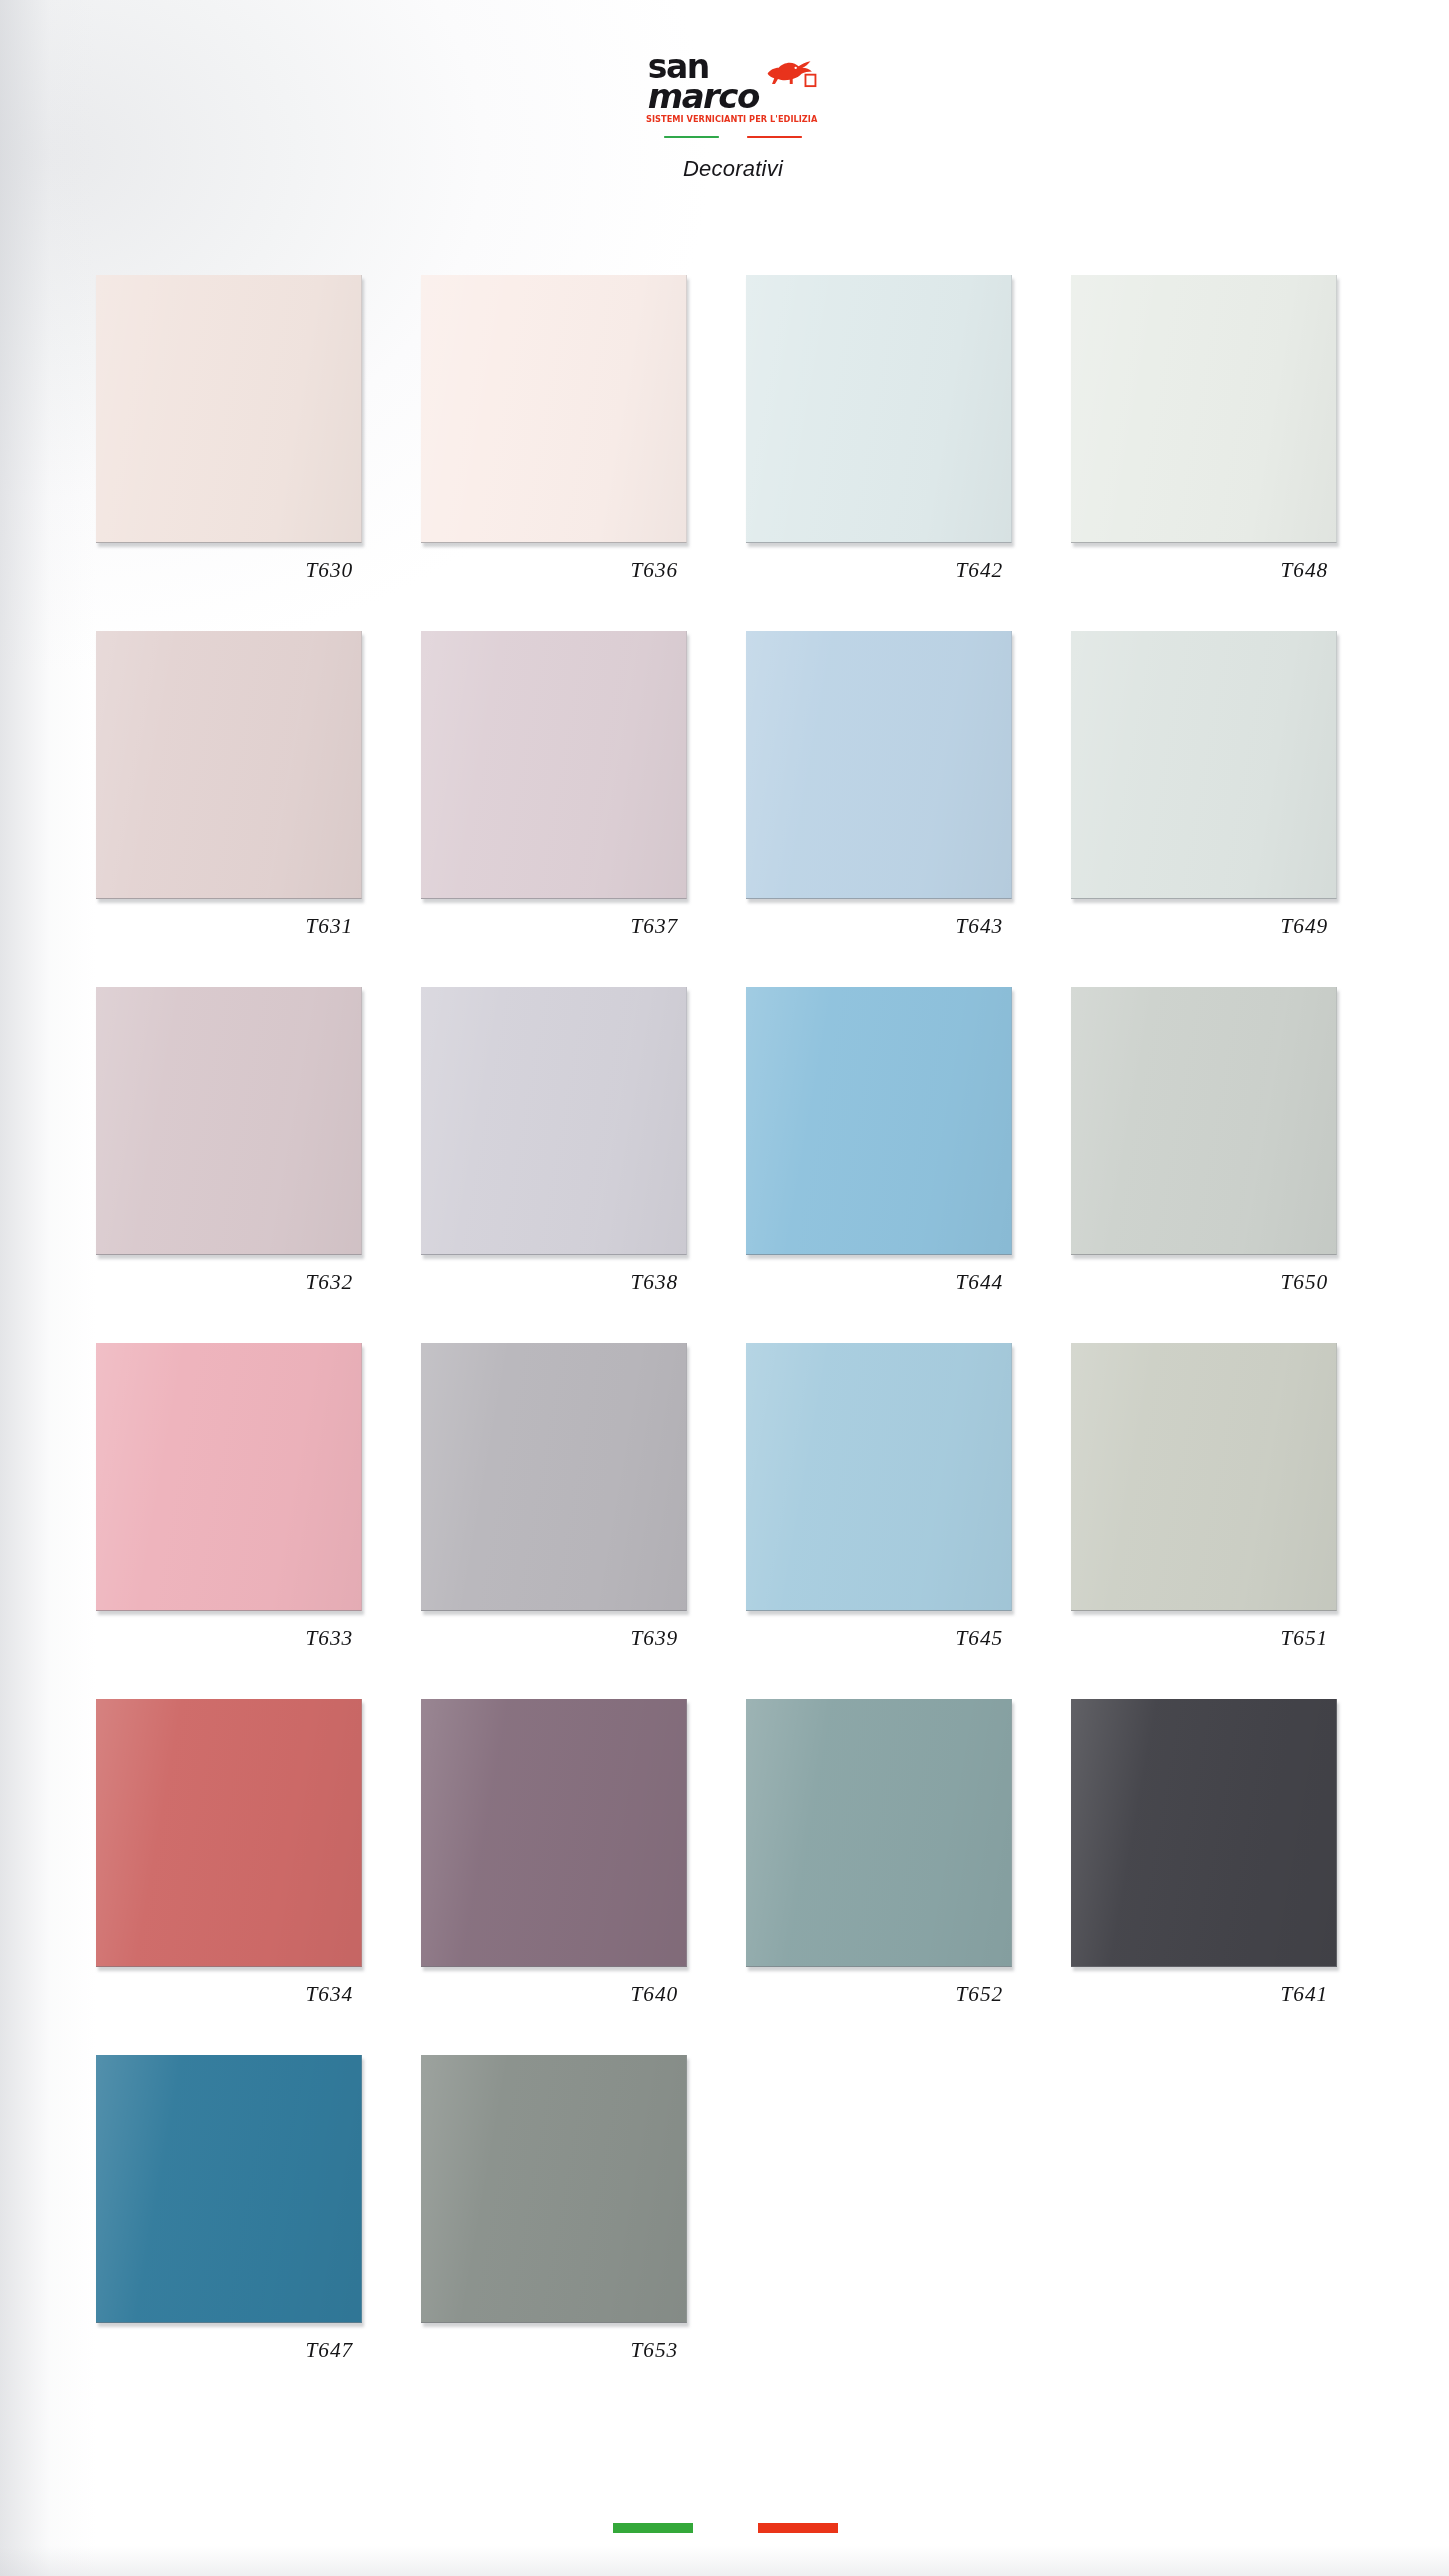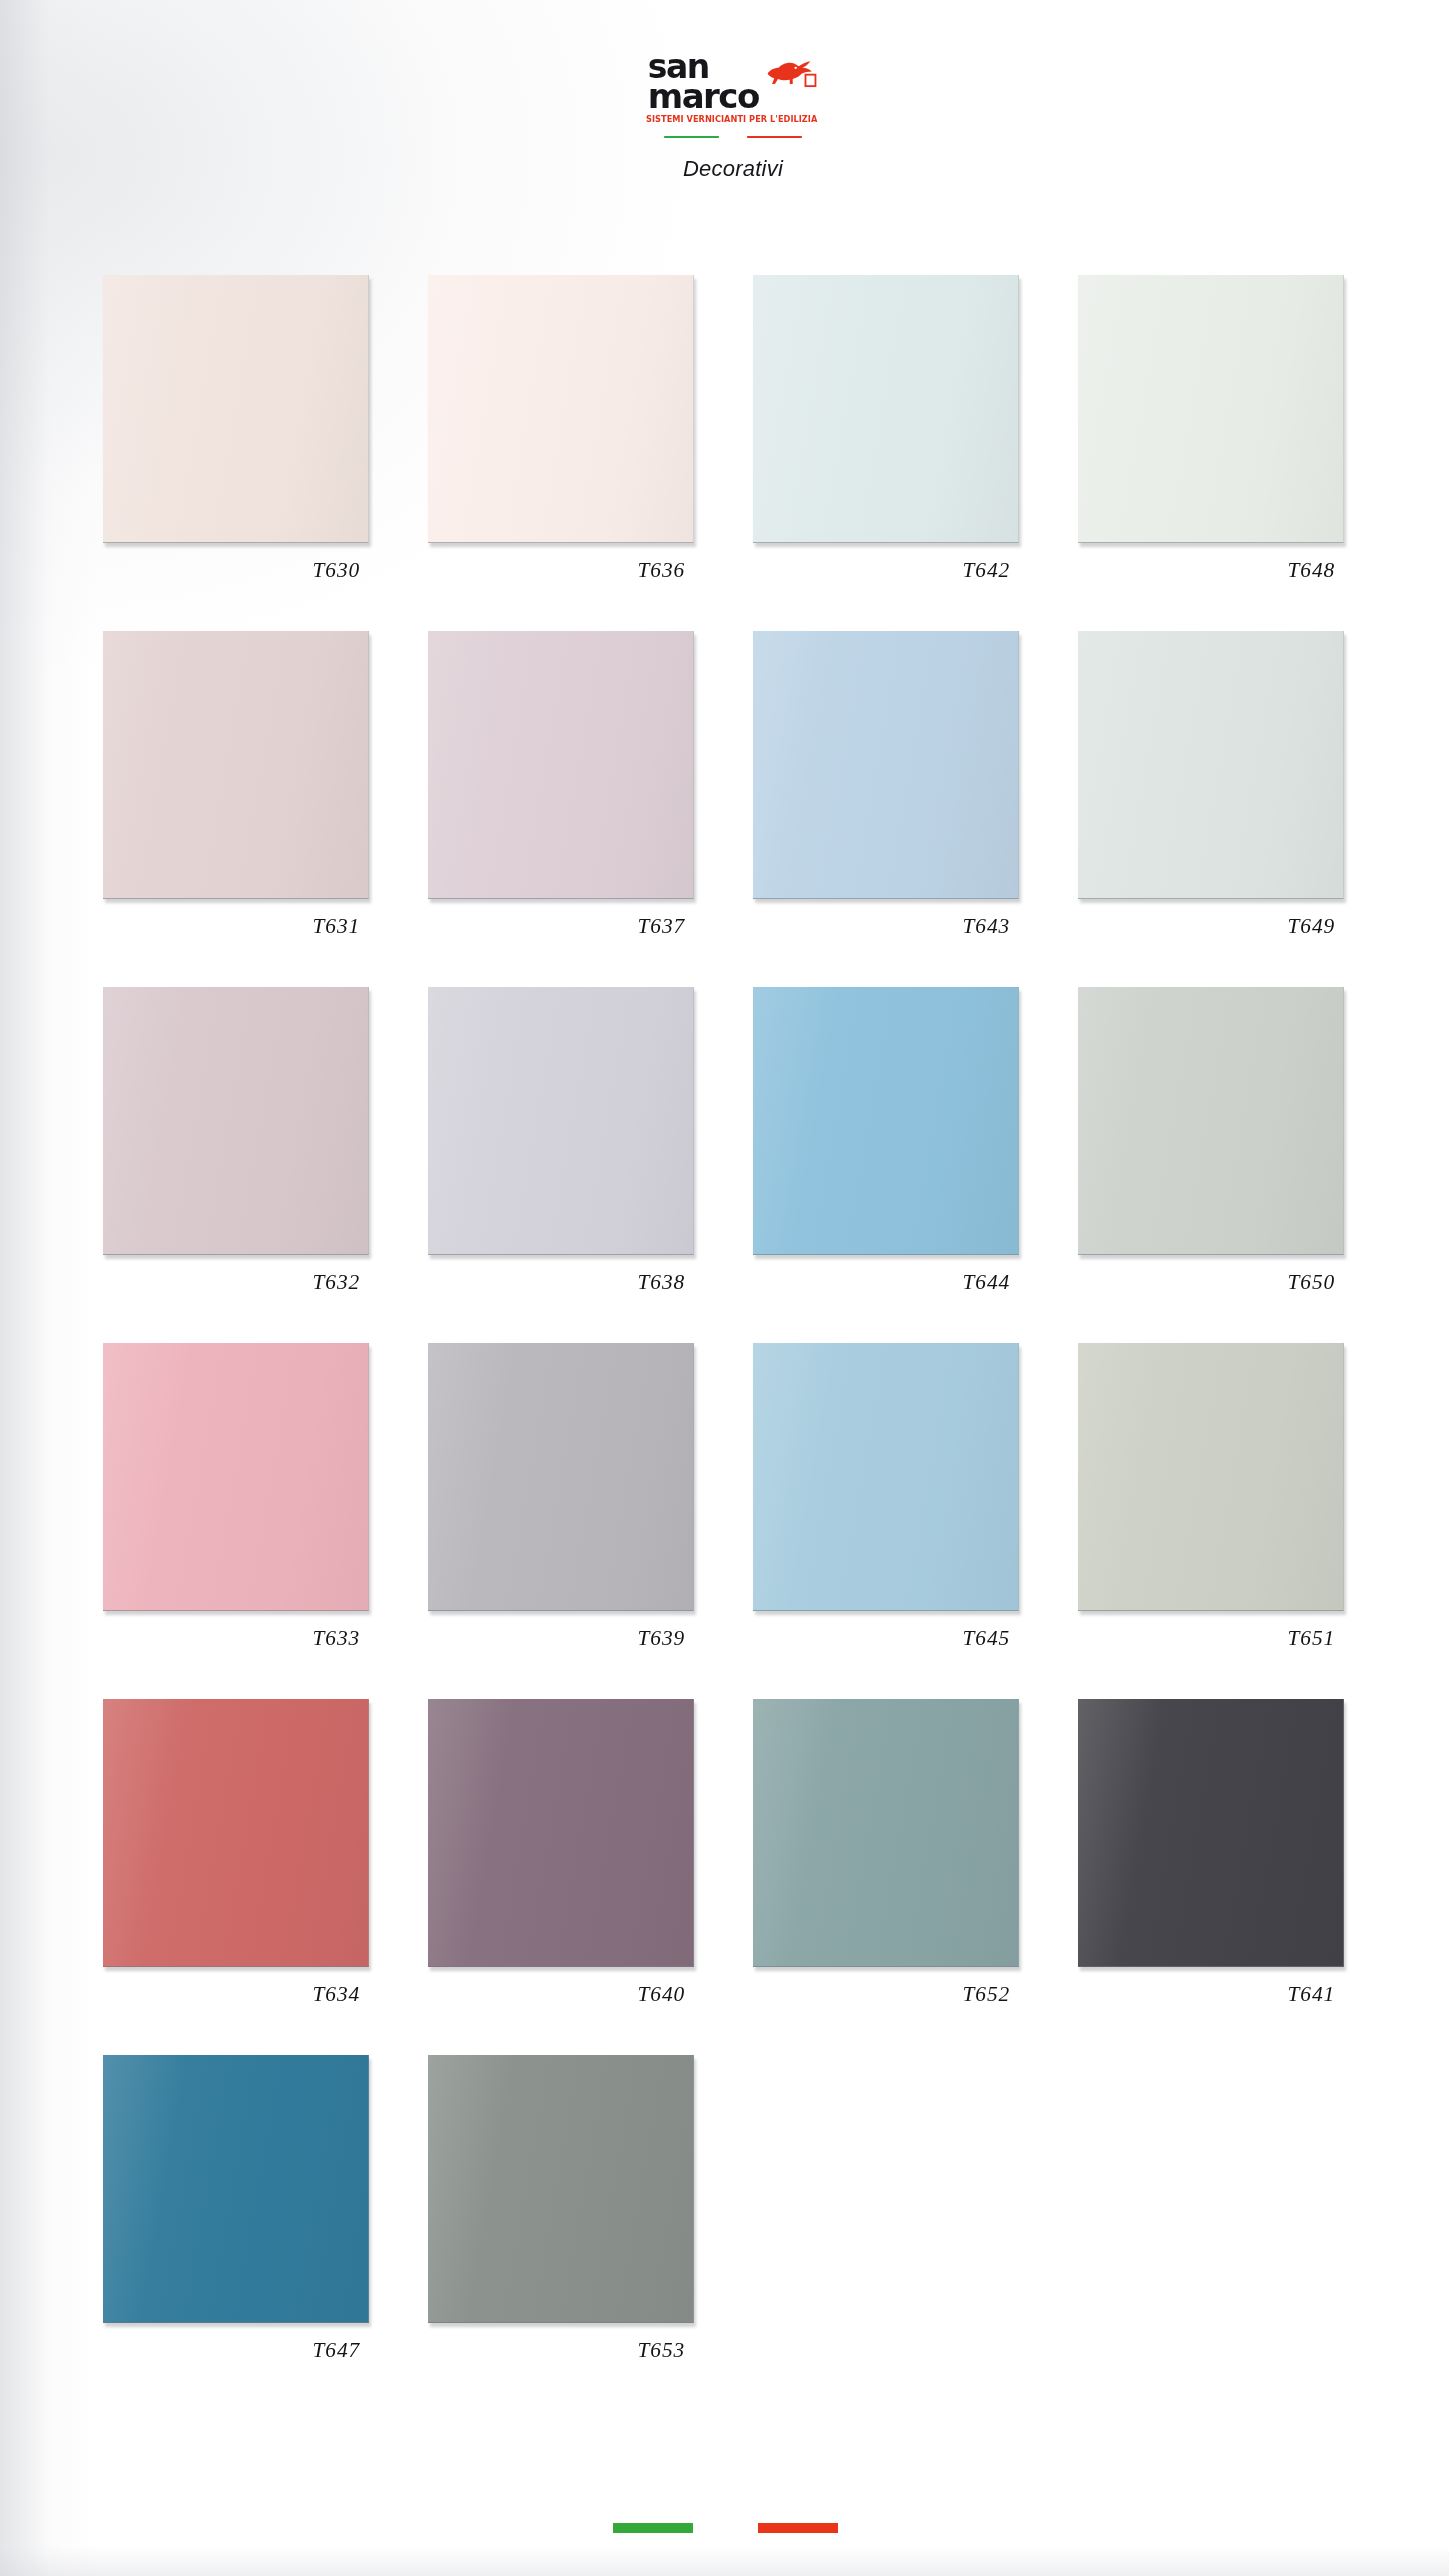--- a/index.html
+++ b/index.html
@@ -49,21 +49,21 @@
 
   .logo-san, .logo-marco {
     display: block;
     font-family: "DejaVu Sans", sans-serif;
     font-weight: 700;
     color: #17161a;
     letter-spacing: -0.045em;
     line-height: 0.84;
   }
   .logo-san   { font-size: 33px; }
-  .logo-marco { font-size: 34px; margin-top: 1.5px; }
+  .logo-marco { font-size: 34px; margin-top: 1.5px; font-style: italic; }
 
   .lion-mark {
     margin-left: 4.4px;
     margin-top: 3px;
     display: block;
   }
 
   .logo-tagline {
     font-family: "DejaVu Sans", sans-serif;
     font-weight: 700;
@@ -96,21 +96,21 @@
     font-size: 22px;
     color: #17161a;
     margin-top: 18px;
     letter-spacing: 0.01em;
   }
 
   
   .grid {
     position: absolute;
     top: 275px;
-    left: 103px;
+    left: 96px;
     width: 1287px;
     display: grid;
     grid-template-columns: repeat(4, 325px);
     grid-auto-rows: 356px;
     column-gap: 0px;
   }
 
   .cell {
     position: relative;
     width: 325px;

